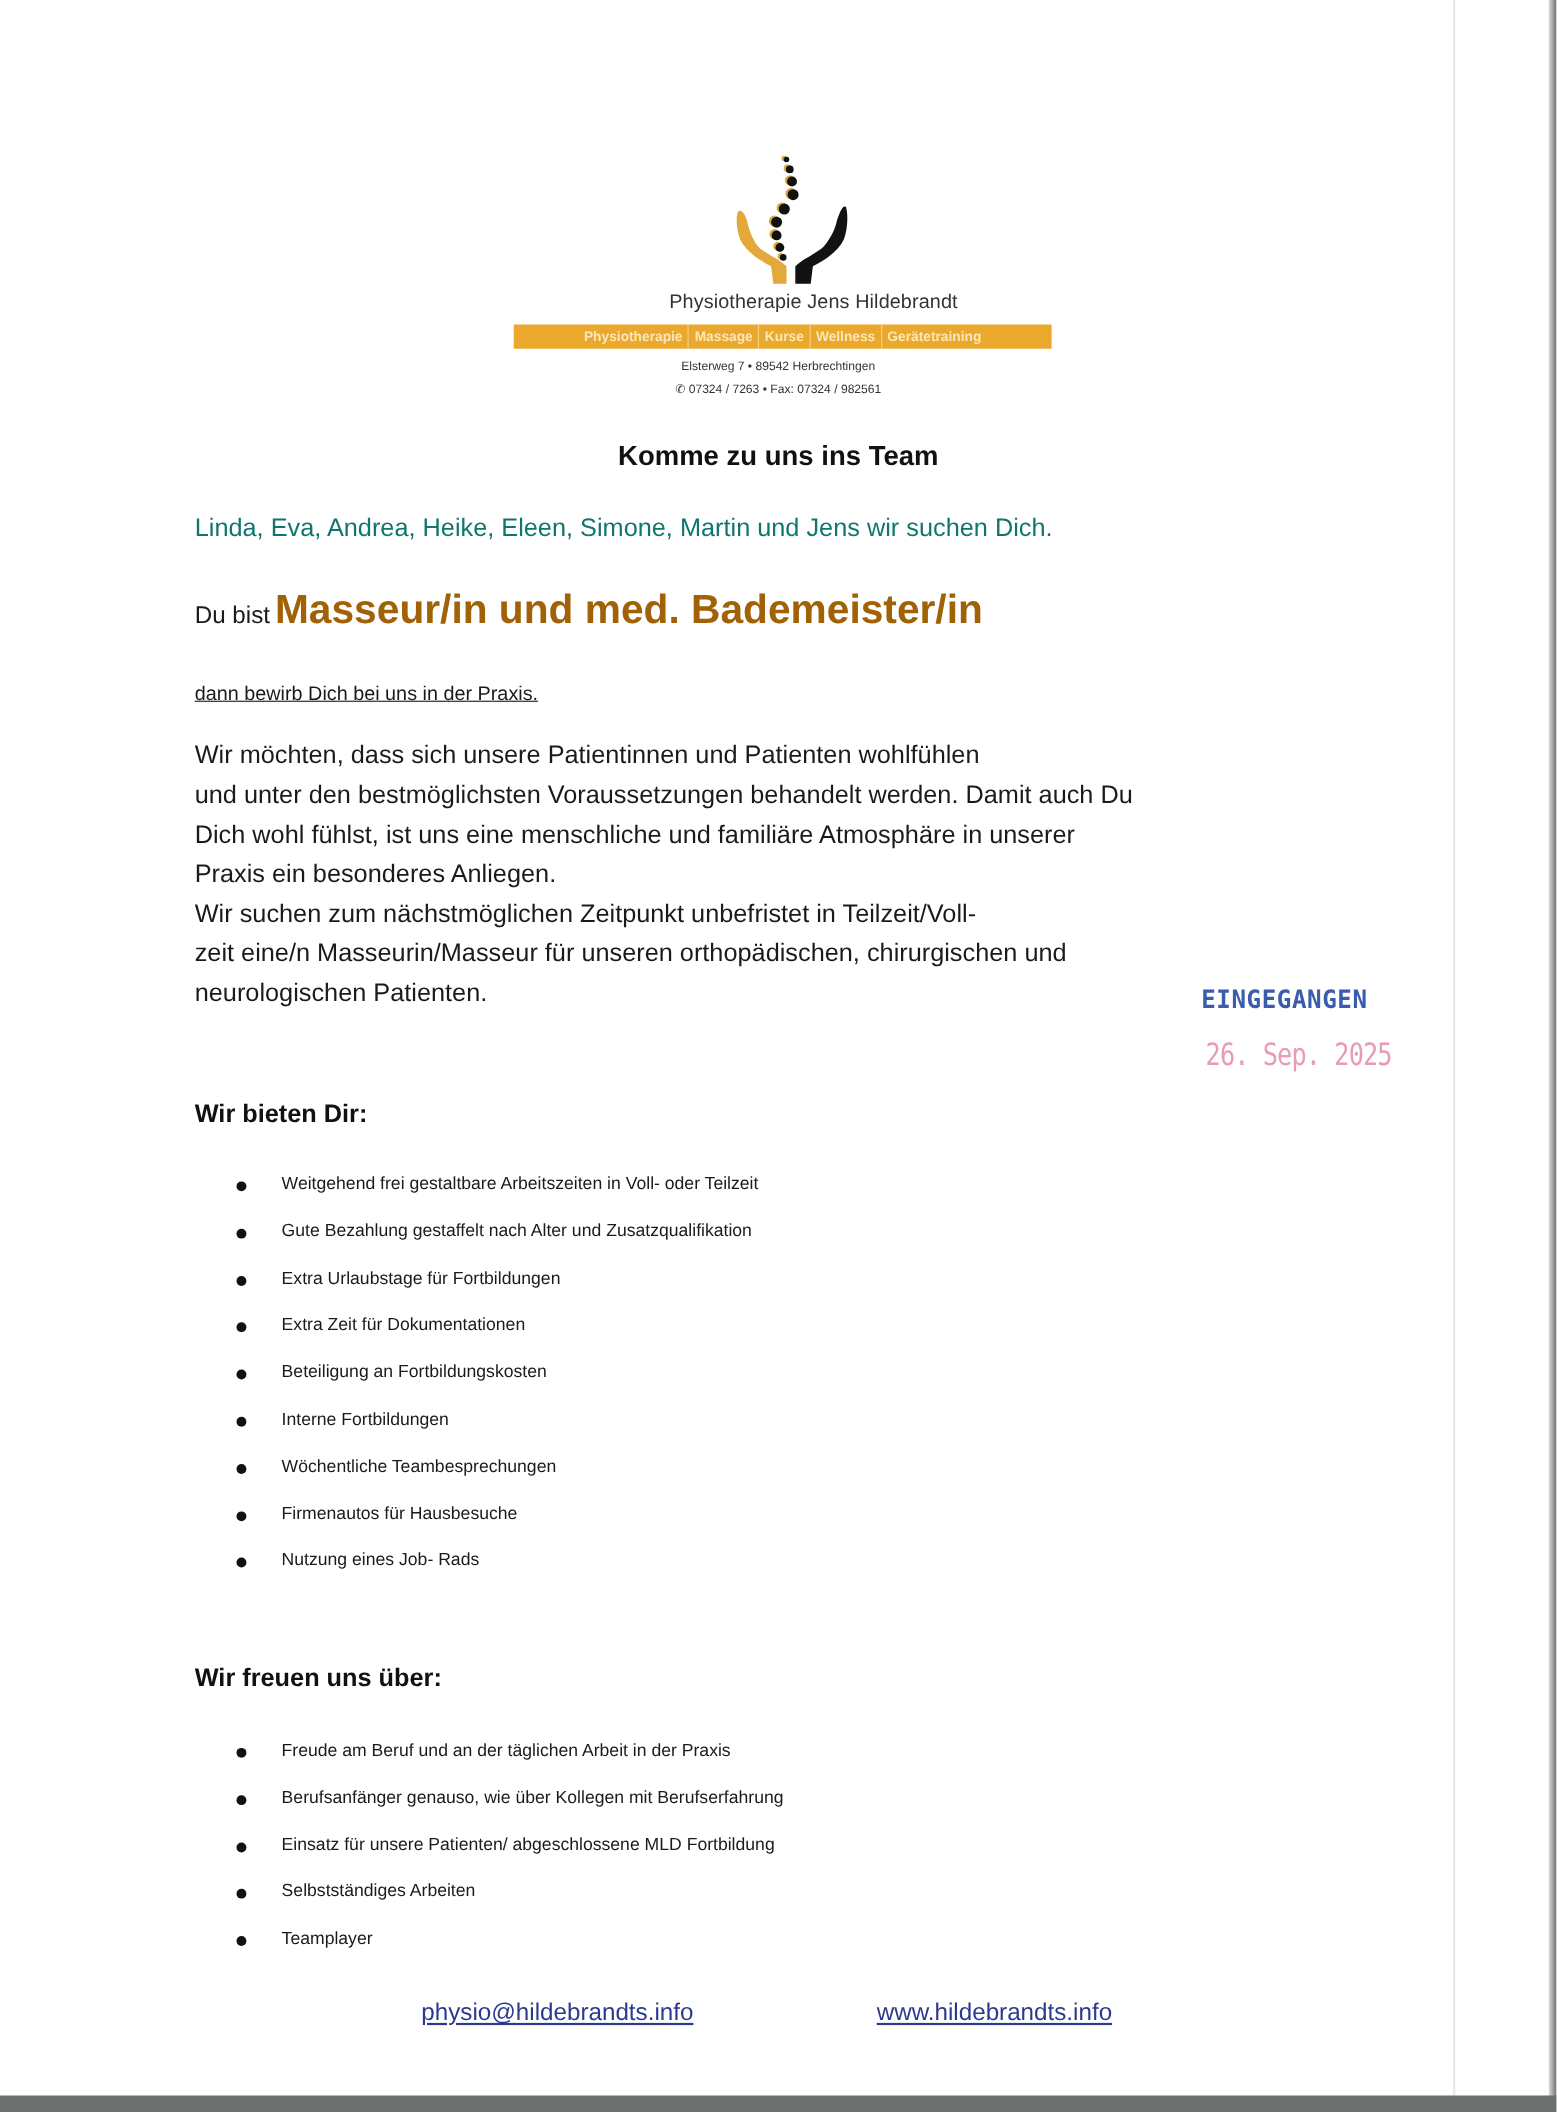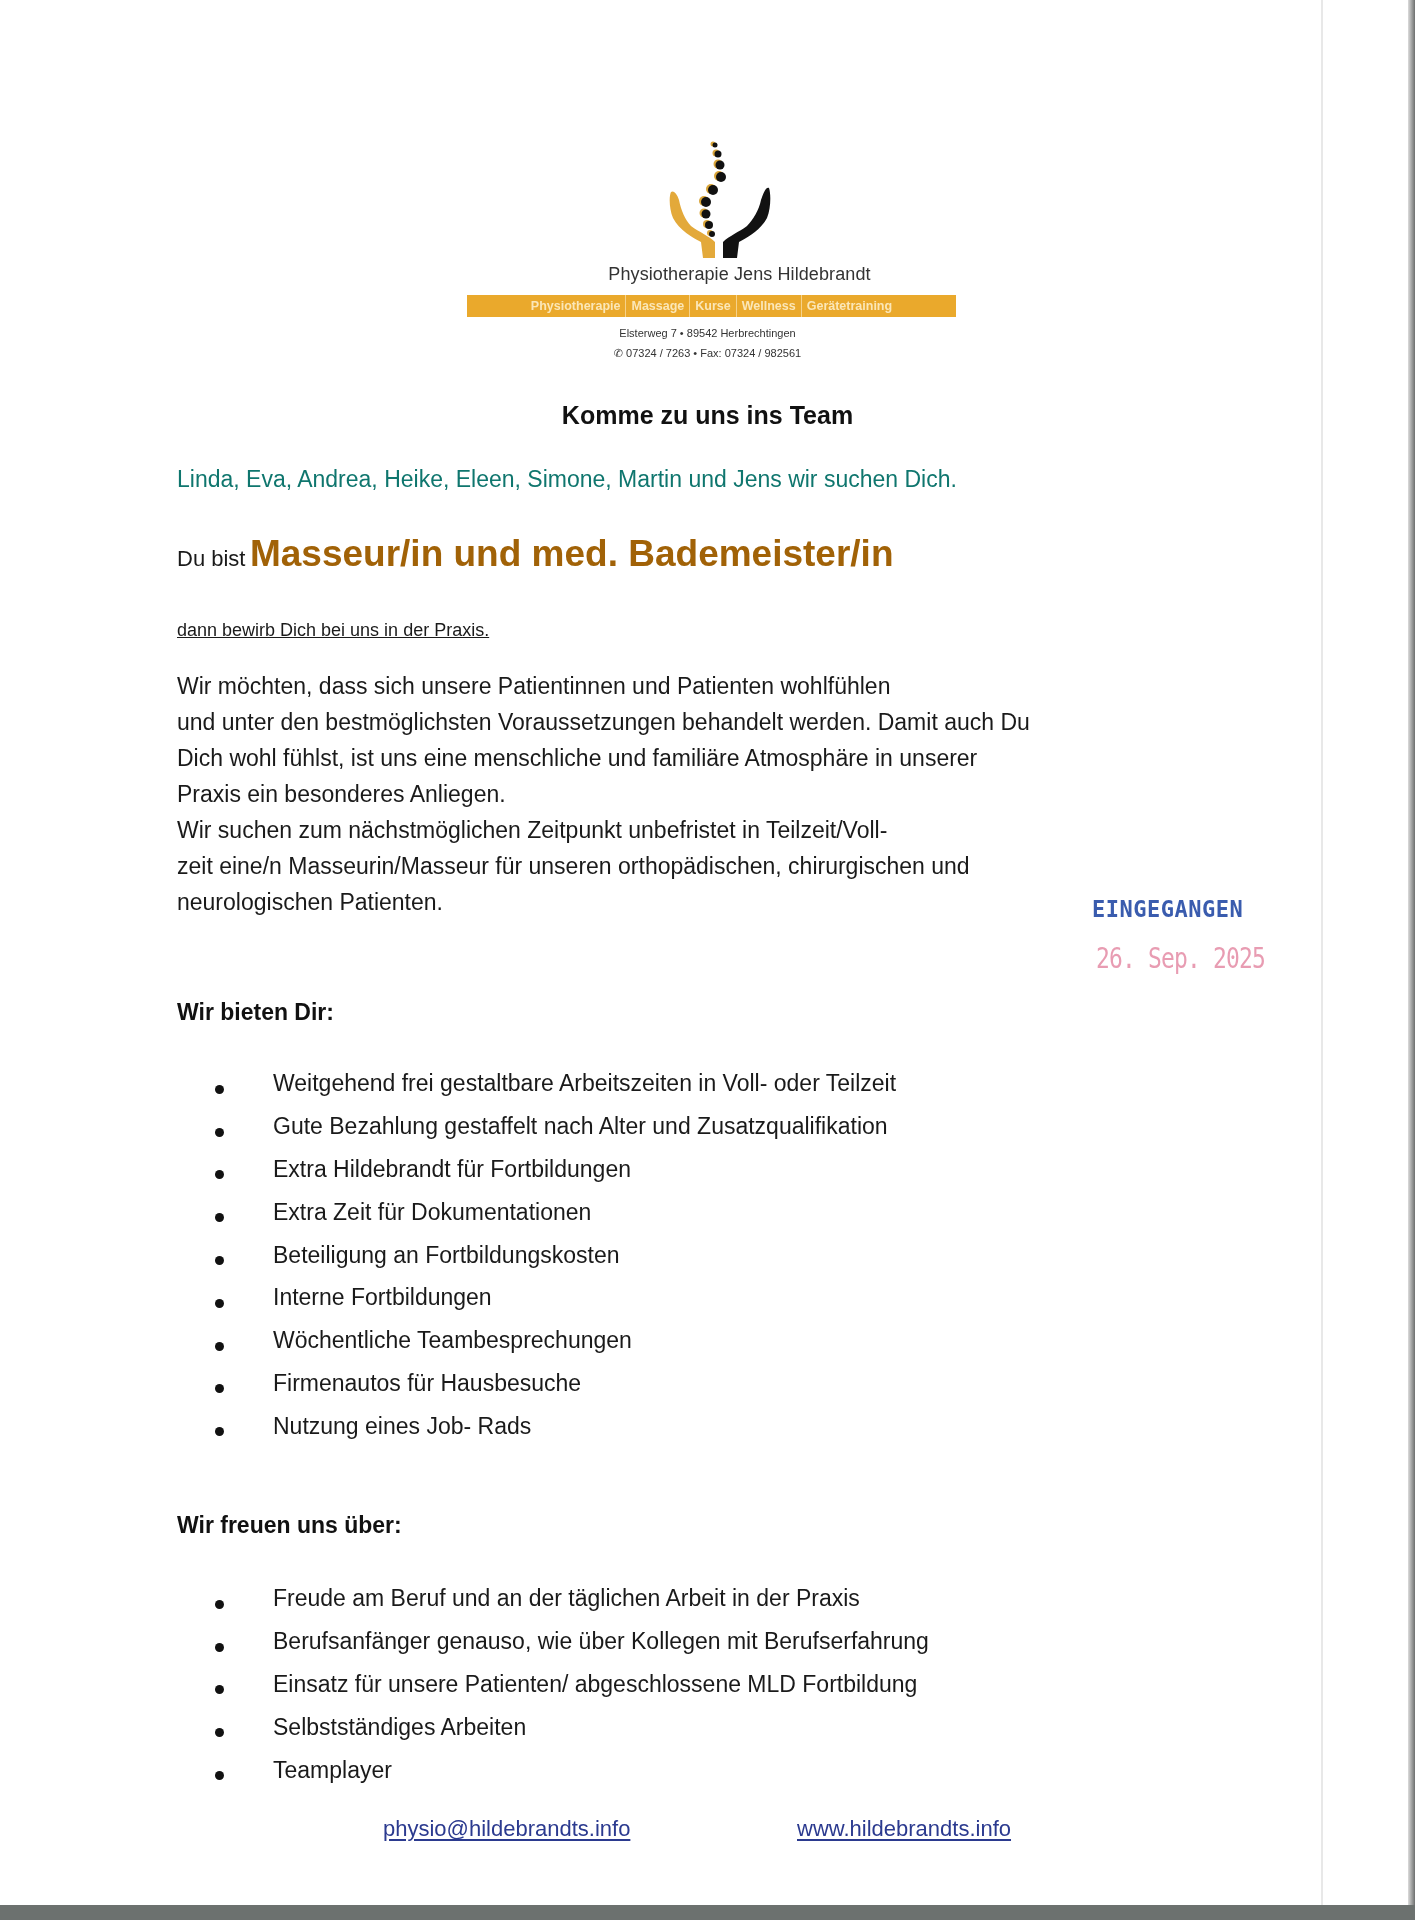--- a/index.html
+++ b/index.html
@@ -141,24 +141,23 @@
     .bullet-list {
       left: 215px;
       margin: 0; padding: 0;
       list-style: none;
     }
     .list1 { top: 1062px; }
     .list2 { top: 1577px; }
     .bullet-list li {
       height: 42.8px;
       display: flex;
-      align-items: center;
-      font-size: 23px;
+      align-items: flex-start;
+      font-size: 16px;
       line-height: 30px;
-      gap: 17px;
     }
     .bullet-dot {
       width: 9px; height: 9px; border-radius: 50%;
       background: #111;
       margin-top: 12px;
       margin-right: 32px;
       flex: none;
     }
 
     
@@ -251,21 +250,21 @@
   <li>
       <span class="bullet-dot"></span>
       <span>Weitgehend frei gestaltbare Arbeitszeiten in Voll- oder Teilzeit</span>
     </li>
   <li>
       <span class="bullet-dot"></span>
       <span>Gute Bezahlung gestaffelt nach Alter und Zusatzqualifikation</span>
     </li>
   <li>
       <span class="bullet-dot"></span>
-      <span>Extra Hildebrandt für Fortbildungen</span>
+      <span>Extra Urlaubstage für Fortbildungen</span>
     </li>
   <li>
       <span class="bullet-dot"></span>
       <span>Extra Zeit für Dokumentationen</span>
     </li>
   <li>
       <span class="bullet-dot"></span>
       <span>Beteiligung an Fortbildungskosten</span>
     </li>
   <li>

